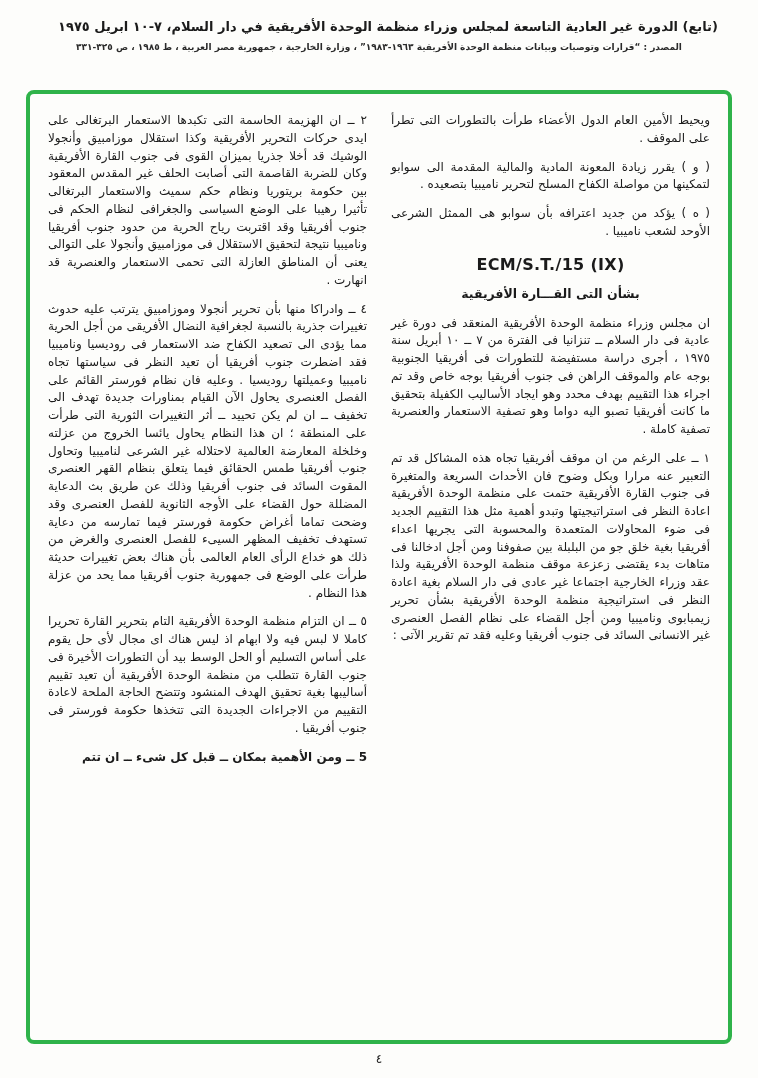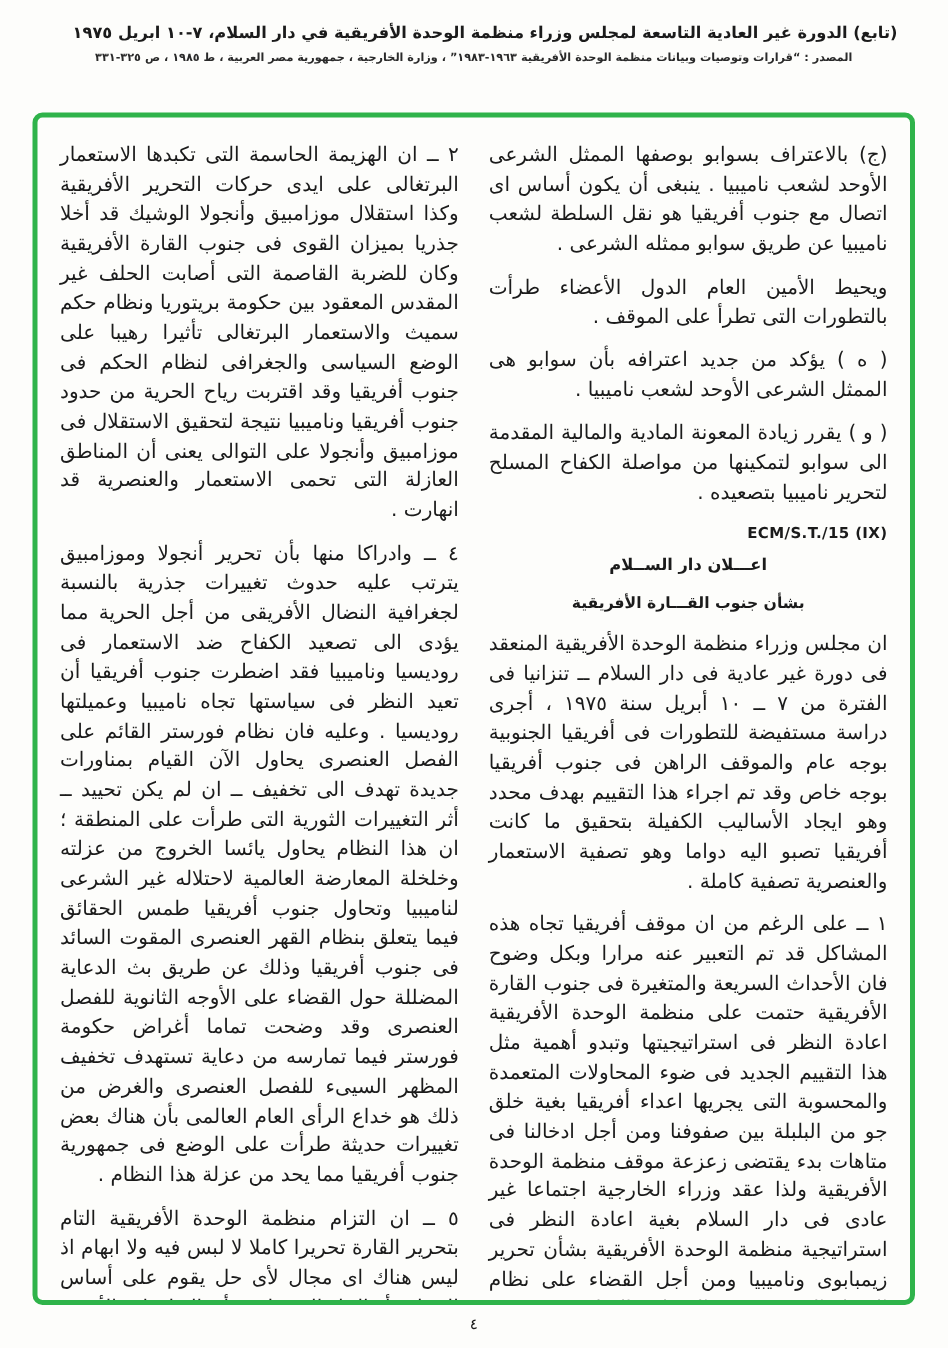--- a/index.html
+++ b/index.html
@@ -54,30 +54,30 @@
     direction: rtl;
     gap: 24px;
     height: 100%;
   }
   .col {
     flex: 1 1 0;
     min-width: 0;
   }
   .col p {
     margin: 0 0 11px 0;
-    font-size: 16px;
+    font-size: 12px;
     line-height: 1.48;
     text-align: justify;
     direction: rtl;
   }
   .doc-ref {
     direction: ltr;
-    text-align: right;
+    text-align: center;
     font-weight: bold;
-    font-size: 12px;
+    font-size: 16px;
     margin: 14px 0 12px 0;
     letter-spacing: 0.3px;
   }
   .heading {
     font-size: 13px;
     font-weight: bold;
     text-align: center;
     margin: 6px 0 14px 0;
   }
   .subheading {
@@ -105,27 +105,25 @@
 
   <header class="page-header">
     <div class="hdr1">(تابع) الدورة غير العادية التاسعة لمجلس وزراء منظمة الوحدة الأفريقية في دار السلام، ٧-١٠ ابريل ١٩٧٥</div>
     <div class="hdr2">المصدر : “قرارات وتوصيات وبيانات منظمة الوحدة الأفريقية ١٩٦٣-١٩٨٣” ، وزارة الخارجية ، جمهورية مصر العربية ، ط ١٩٨٥ ، ص ٣٢٥-٣٣١</div>
   </header>
 
   <div class="content-box" style="border-color: rgb(47, 179, 74);">
     <div class="columns">
 
       <div class="col">
-        <p>(ج) بالاعتراف بسوابو بوصفها الممثل الشرعى الأوحد لشعب ناميبيا . ينبغى أن يكون أساس اى اتصال مع جنوب أفريقيا هو نقل السلطة لشعب ناميبيا عن طريق سوابو ممثله الشرعى .</p>
         <p>ويحيط الأمين العام الدول الأعضاء طرأت بالتطورات التى تطرأ على الموقف .</p>
+        <p>( و ) يقرر زيادة المعونة المادية والمالية المقدمة الى سوابو لتمكينها من مواصلة الكفاح المسلح لتحرير ناميبيا بتصعيده .</p>
         <p>( ه ) يؤكد من جديد اعترافه بأن سوابو هى الممثل الشرعى الأوحد لشعب ناميبيا .</p>
-        <p>( و ) يقرر زيادة المعونة المادية والمالية المقدمة الى سوابو لتمكينها من مواصلة الكفاح المسلح لتحرير ناميبيا بتصعيده .</p>
         <div class="doc-ref">ECM/S.T./15 (IX)</div>
-        <h2 class="heading">اعـــلان دار الســلام</h2>
-        <h3 class="subheading">بشأن جنوب القـــارة الأفريقية</h3>
+        <h3 class="subheading">بشأن التى القـــارة الأفريقية</h3>
         <p>ان مجلس وزراء منظمة الوحدة الأفريقية المنعقد فى دورة غير عادية فى دار السلام ــ تنزانيا فى الفترة من ٧ ــ ١٠ أبريل سنة ١٩٧٥ ، أجرى دراسة مستفيضة للتطورات فى أفريقيا الجنوبية بوجه عام والموقف الراهن فى جنوب أفريقيا بوجه خاص وقد تم اجراء هذا التقييم بهدف محدد وهو ايجاد الأساليب الكفيلة بتحقيق ما كانت أفريقيا تصبو اليه دواما وهو تصفية الاستعمار والعنصرية تصفية كاملة .</p>
         <p>١ ــ على الرغم من ان موقف أفريقيا تجاه هذه المشاكل قد تم التعبير عنه مرارا وبكل وضوح فان الأحداث السريعة والمتغيرة فى جنوب القارة الأفريقية حتمت على منظمة الوحدة الأفريقية اعادة النظر فى استراتيجيتها وتبدو أهمية مثل هذا التقييم الجديد فى ضوء المحاولات المتعمدة والمحسوبة التى يجريها اعداء أفريقيا بغية خلق جو من البلبلة بين صفوفنا ومن أجل ادخالنا فى متاهات بدء يقتضى زعزعة موقف منظمة الوحدة الأفريقية ولذا عقد وزراء الخارجية اجتماعا غير عادى فى دار السلام بغية اعادة النظر فى استراتيجية منظمة الوحدة الأفريقية بشأن تحرير زيمبابوى وناميبيا ومن أجل القضاء على نظام الفصل العنصرى غير الانسانى السائد فى جنوب أفريقيا وعليه فقد تم تقرير الآتى :</p>
       </div>
 
       <div class="col">
         <p>٢ ــ ان الهزيمة الحاسمة التى تكبدها الاستعمار البرتغالى على ايدى حركات التحرير الأفريقية وكذا استقلال موزامبيق وأنجولا الوشيك قد أخلا جذريا بميزان القوى فى جنوب القارة الأفريقية وكان للضربة القاصمة التى أصابت الحلف غير المقدس المعقود بين حكومة بريتوريا ونظام حكم سميث والاستعمار البرتغالى تأثيرا رهيبا على الوضع السياسى والجغرافى لنظام الحكم فى جنوب أفريقيا وقد اقتربت رياح الحرية من حدود جنوب أفريقيا وناميبيا نتيجة لتحقيق الاستقلال فى موزامبيق وأنجولا على التوالى يعنى أن المناطق العازلة التى تحمى الاستعمار والعنصرية قد انهارت .</p>
         <p>٤ ــ وادراكا منها بأن تحرير أنجولا وموزامبيق يترتب عليه حدوث تغييرات جذرية بالنسبة لجغرافية النضال الأفريقى من أجل الحرية مما يؤدى الى تصعيد الكفاح ضد الاستعمار فى روديسيا وناميبيا فقد اضطرت جنوب أفريقيا أن تعيد النظر فى سياستها تجاه ناميبيا وعميلتها روديسيا . وعليه فان نظام فورستر القائم على الفصل العنصرى يحاول الآن القيام بمناورات جديدة تهدف الى تخفيف ــ ان لم يكن تحييد ــ أثر التغييرات الثورية التى طرأت على المنطقة ؛ ان هذا النظام يحاول يائسا الخروج من عزلته وخلخلة المعارضة العالمية لاحتلاله غير الشرعى لناميبيا وتحاول جنوب أفريقيا طمس الحقائق فيما يتعلق بنظام القهر العنصرى المقوت السائد فى جنوب أفريقيا وذلك عن طريق بث الدعاية المضللة حول القضاء على الأوجه الثانوية للفصل العنصرى وقد وضحت تماما أغراض حكومة فورستر فيما تمارسه من دعاية تستهدف تخفيف المظهر السيىء للفصل العنصرى والغرض من ذلك هو خداع الرأى العام العالمى بأن هناك بعض تغييرات حديثة طرأت على الوضع فى جمهورية جنوب أفريقيا مما يحد من عزلة هذا النظام .</p>
         <p>٥ ــ ان التزام منظمة الوحدة الأفريقية التام بتحرير القارة تحريرا كاملا لا لبس فيه ولا ابهام اذ ليس هناك اى مجال لأى حل يقوم على أساس التسليم أو الحل الوسط بيد أن التطورات الأخيرة فى جنوب القارة تتطلب من منظمة الوحدة الأفريقية أن تعيد تقييم أساليبها بغية تحقيق الهدف المنشود وتتضح الحاجة الملحة لاعادة التقييم من الاجراءات الجديدة التى تتخذها حكومة فورستر فى جنوب أفريقيا .</p>
         <p class="bold-para">5 ــ ومن الأهمية بمكان ــ قبل كل شىء ــ ان تتم</p>
       </div>

